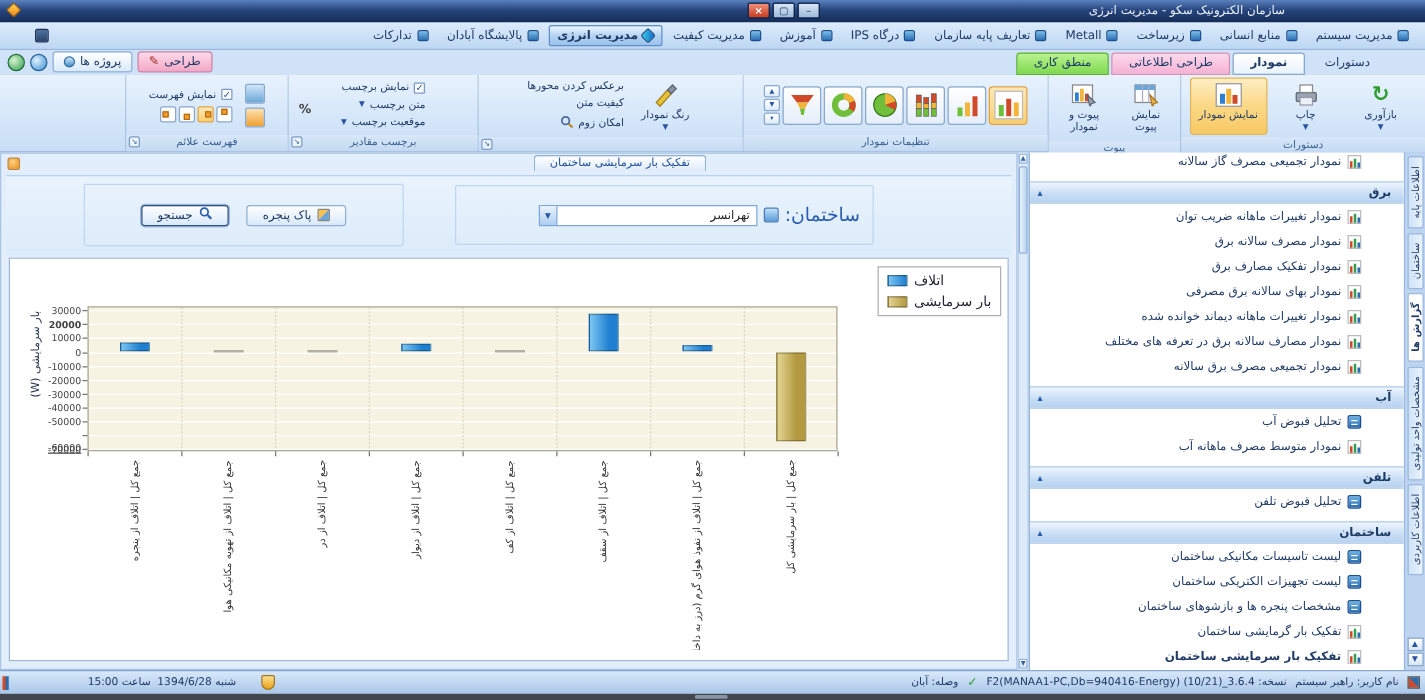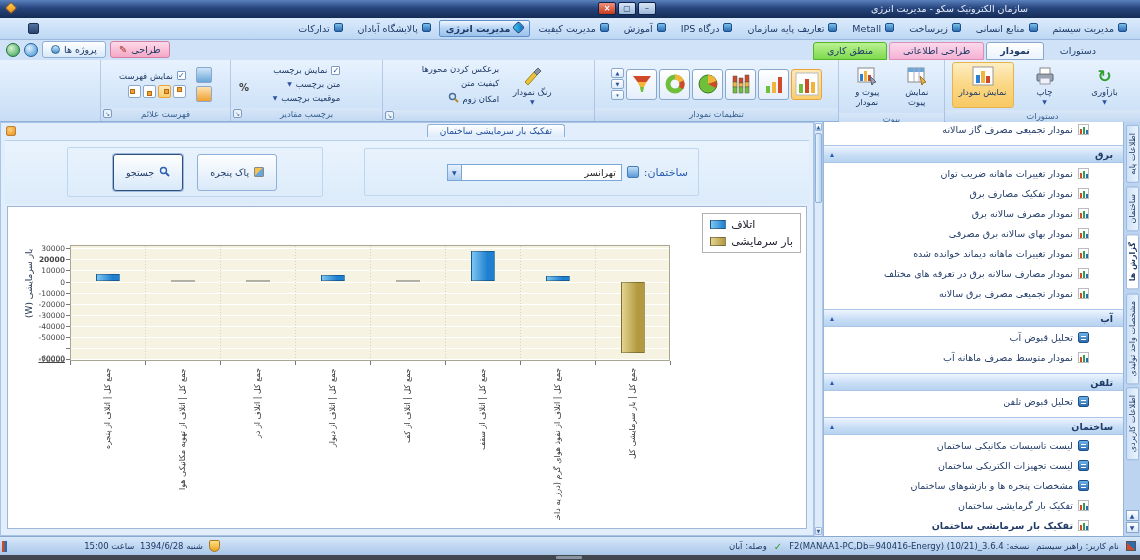--- a/index.html
+++ b/index.html
@@ -8,21 +8,21 @@
 
 .titlebar{position:absolute;top:0;left:0;right:0;height:18px;background:linear-gradient(#5a81bd,#27457e 45%,#142c55)}
 .app-icon{position:absolute;left:6px;top:3px;width:10px;height:10px;background:linear-gradient(135deg,#ffd24d,#f08a1d);border:1px solid #9c5f10;border-radius:2px;transform:rotate(45deg) scale(.9)}
 .win-controls{position:absolute;left:598px;top:2px;display:flex;direction:ltr;gap:2px}
 .winbtn{width:18px;height:13px;border:1px solid #0d2348;border-radius:2px;background:linear-gradient(#d7e5f5,#9fb9da);color:#1e3a66;font-size:8px;line-height:11px;text-align:center}
 .winbtn.close{background:linear-gradient(#f0907c,#c83a1c);color:#fff;font-weight:bold}
 .title-text{position:absolute;right:112px;top:3px;color:#eaf1fc;font-size:9.5px}
 
 .menubar{position:absolute;top:18px;height:22px;left:0;right:0;background:linear-gradient(#dcebfc,#bdd7f3);border-bottom:1px solid #9ab8dd;display:flex;align-items:center;padding:0 6px}
 #menu-items{display:flex;align-items:center;gap:1px}
-.menu-item{display:flex;gap:4px;padding:2px 6px;font-size:9.5px;color:#1e3a66;border:1px solid transparent;border-radius:2px;white-space:nowrap}
+.menu-item{display:flex;align-items:center;gap:4px;padding:2px 6px;font-size:9.5px;color:#1e3a66;border:1px solid transparent;border-radius:2px;white-space:nowrap}
 .mi-icon{width:9px;height:9px;border-radius:2px;background:linear-gradient(#79c0e8,#2e6db4);border:1px solid #1d4f8a;flex:0 0 auto}
 .menu-item.selected{background:linear-gradient(#eef6ff,#b5d3f2 50%,#9cc2ec);border-color:#5e8fc9;font-weight:bold}
 .menu-item.selected .mi-icon{background:linear-gradient(45deg,#35d0e8,#1565c8);transform:rotate(45deg)}
 .menu-edge-btn{position:absolute;left:28px;top:5px;width:11px;height:11px;background:linear-gradient(#51739f,#28446e);border:1px solid #1a2f52;border-radius:2px}
 
 .tabsrow{position:absolute;top:40px;height:20px;left:0;right:0;background:#cfe2f7}
 .qat{position:absolute;left:6px;top:1px;display:flex;direction:ltr;gap:4px;align-items:center}
 .round-icon{width:14px;height:14px;border-radius:50%}
 .globe-icon{background:radial-gradient(circle at 35% 35%,#d8f2d0,#2f9e4f);border:1px solid #1c6e36}
 .help-icon{background:radial-gradient(circle at 35% 35%,#dff0ff,#3a8fd0);border:1px solid #22619c}
@@ -81,47 +81,47 @@
 .sscroll .sarrow{width:7px;height:8px;font-size:5px;color:#35629c;text-align:center;line-height:7px;background:linear-gradient(#fff,#cfe2f7);border:1px solid #9db9dd;border-radius:1px}
 .sscroll .thumb{width:7px;height:70px;background:linear-gradient(90deg,#eaf3fd,#b9d4f1);border:1px solid #8fb0d8;border-radius:2px;margin:2px 0}
 .sscroll .sspace{flex:1}
 
 .mainpanel{flex:1;background:#e2eefb;border:1px solid #a9c4e4;display:flex;flex-direction:column;position:relative}
 .panel-header{height:17px;position:relative;flex:0 0 auto}
 .panel-tab{position:absolute;right:248px;top:1px;padding:1px 12px;font-size:9px;color:#1f4e9e;background:linear-gradient(#ffffff,#dcebfa);border:1px solid #8fb0d8;border-bottom:none;border-radius:3px 3px 0 0;white-space:nowrap}
 .panel-pin{position:absolute;left:5px;top:3px;width:10px;height:10px;border:1px solid #c08030;background:radial-gradient(circle at 40% 35%,#ffd080,#e8901c);border-radius:2px}
 .filterbar{height:64px;margin:0 4px;position:relative;border-top:1px solid #b9d2ec;background:linear-gradient(#e9f3fd,#dcebfa);flex:0 0 auto}
 .combo-group{position:absolute;right:110px;top:7px;width:335px;height:48px;border:1px solid #bed6ee;border-radius:2px;display:flex;align-items:center;padding:0 10px;gap:5px}
-.combo-label{font-size:11px;color:#2a5db0;white-space:nowrap}
+.combo-label{font-size:15px;color:#2a5db0;white-space:nowrap}
 .picker-icon{width:12px;height:12px;border:1px solid #4a7ab5;background:linear-gradient(#bfe0f8,#5a9ad8);border-radius:2px;flex:0 0 auto}
 .combo{width:175px;height:17px;background:#fff;border:1px solid #7aa6d8;display:flex;align-items:center}
 .combo-value{flex:1;font-size:9.5px;color:#222;padding:0 5px;white-space:nowrap}
 .combo-arrow{width:14px;height:100%;background:linear-gradient(#e8f3fd,#aecdf0);border-left:none;border-right:1px solid #7aa6d8;font-size:6px;color:#2a52a0;display:flex;align-items:center;justify-content:center}
 .btn-group{position:absolute;left:62px;top:6px;width:256px;height:50px;border:1px solid #bed6ee;border-radius:2px;display:flex;align-items:center;justify-content:center;gap:14px}
-.pbtn{display:flex;align-items:center;gap:5px;height:37px;padding:0 12px;border:1px solid #8fb0d8;border-radius:3px;background:linear-gradient(#fefefe,#d9e9fa);font-size:9.5px;color:#1e3a66;white-space:nowrap}
+.pbtn{display:flex;align-items:center;gap:5px;height:17px;padding:0 12px;border:1px solid #8fb0d8;border-radius:3px;background:linear-gradient(#fefefe,#d9e9fa);font-size:9.5px;color:#1e3a66;white-space:nowrap}
 .pbtn.primary{border-color:#30507c;box-shadow:0 0 0 1px #9db9dd}
 .clear-icon{width:10px;height:10px;border:1px solid #888;background:linear-gradient(135deg,#f6c14e 50%,#6aa6d8 50%);border-radius:1px}
 
 .chartcard{flex:1;margin:2px 6px 6px;background:#fff;border:1px solid #9fb8d6;position:relative;direction:ltr;overflow:hidden}
 .plot{position:absolute;background:#f7f3e2;border:1px solid #a9a694}
 .hgrid{position:absolute;height:1px;background:#ffffff}
 .vgrid{position:absolute;width:1px;background-image:linear-gradient(#d9d4be 50%,rgba(0,0,0,0) 50%);background-size:1px 3px}
 .bar{position:absolute;border:1px solid rgba(0,0,0,.28)}
 .ytick{position:absolute;font-size:7.5px;color:#444;text-align:right;width:42px}
 .ytmark{position:absolute;width:4px;height:1px;background:#777}
 .xtmark{position:absolute;width:1px;height:4px;background:#777}
 .xlabel{position:absolute;writing-mode:vertical-rl;transform:rotate(180deg);direction:rtl;font-size:8px;color:#333;height:152px;overflow:hidden;white-space:nowrap;line-height:11px}
 .ylab{position:absolute;writing-mode:vertical-rl;transform:rotate(180deg);direction:rtl;font-size:9px;color:#2a3a55;white-space:nowrap}
 .legend{position:absolute;top:6px;right:5px;border:1px solid #b0b0b0;background:#fff;padding:4px 7px;display:flex;flex-direction:column;gap:4px;direction:ltr}
 .lrow{display:flex;align-items:center;gap:5px;font-size:11px;color:#223}
 .lswatch{width:16px;height:9px;border:1px solid rgba(0,0,0,.35)}
 
 .statusbar{position:absolute;left:0;right:0;bottom:5px;height:19px;background:linear-gradient(#d8e8fa,#a9c6e8);border-top:1px solid #89a8cf;font-size:8.5px;color:#1e3a66}
 .sb-right{position:absolute;right:4px;top:0;height:100%;display:flex;align-items:center;gap:7px;direction:rtl}
-.sb-left{position:absolute;left:30px;top:0;height:100%;width:190px;display:flex;align-items:center;gap:6px;direction:rtl}
+.sb-left{position:absolute;left:30px;top:0;height:100%;width:190px;display:flex;align-items:center;gap:20px;direction:rtl}
 .grip{position:absolute;left:2px;top:4px;width:5px;height:11px;background:linear-gradient(90deg,#d04a2a 40%,#2a6cb0 60%)}
 .usergrid-icon{width:10px;height:10px;background:linear-gradient(45deg,#d04a2a 50%,#2a6cb0 50%);border:1px solid #555}
 .check-icon{color:#2f9e2f;font-weight:bold;font-size:10px}
 .shield-icon{width:11px;height:12px;background:linear-gradient(#ffe08a,#e8a21c);border:1px solid #a8751a;border-radius:2px 2px 6px 6px}
 .bottomstrip{position:absolute;left:0;right:0;bottom:0;height:5px;background:#42474f}
 .task-hint{position:absolute;left:556px;bottom:1px;width:26px;height:3px;background:#8a93a2;border-radius:1px}
 </style>
 </head>
 <body>
 
@@ -442,25 +442,25 @@
         <div class="sb-header">
           <span>برق</span>
           <span class="chev">▴</span>
         </div>
         <div class="sb-item">
           <span class="icon-chart-mini"></span>
           <span>نمودار تغییرات ماهانه ضریب توان</span>
         </div>
         <div class="sb-item">
           <span class="icon-chart-mini"></span>
+          <span>نمودار مصرف سالانه برق</span>
+        </div>
+        <div class="sb-item">
+          <span class="icon-chart-mini"></span>
           <span>نمودار تفکیک مصارف برق</span>
-        </div>
-        <div class="sb-item">
-          <span class="icon-chart-mini"></span>
-          <span>نمودار مصرف سالانه برق</span>
         </div>
         <div class="sb-item">
           <span class="icon-chart-mini"></span>
           <span>نمودار بهای سالانه برق مصرفی</span>
         </div>
         <div class="sb-item">
           <span class="icon-chart-mini"></span>
           <span>نمودار تغییرات ماهانه دیماند خوانده شده</span>
         </div>
         <div class="sb-item">

